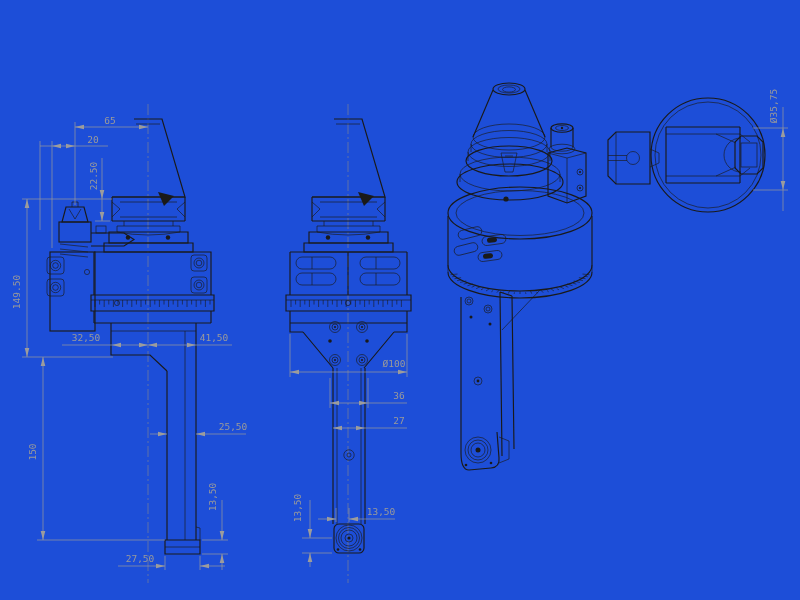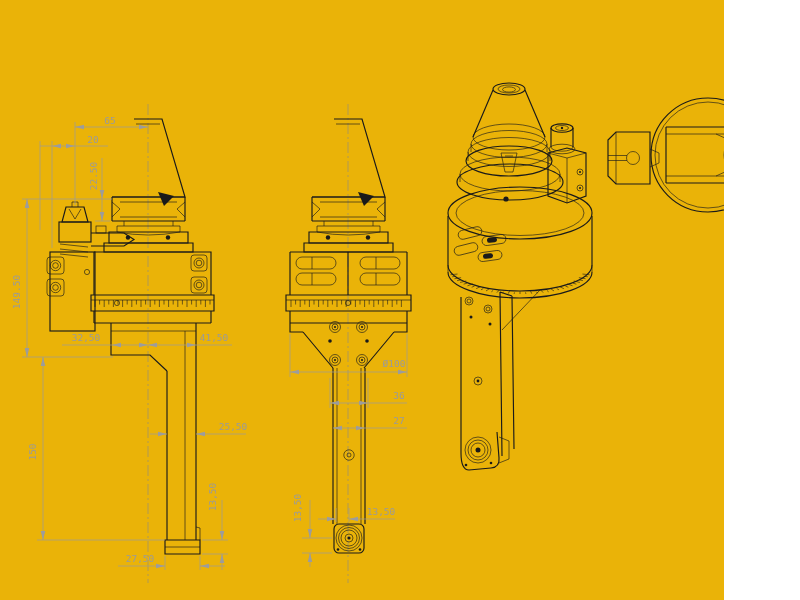--- a/index.html
+++ b/index.html
@@ -1,16 +1,16 @@
 <!DOCTYPE html>
 <html><head>
 <meta charset="utf-8">
 <style>
   html,body{margin:0;padding:0;background:#ffffff;}
-  .canvas{position:relative;width:724px;height:600px;background:#eab308;overflow:hidden;
+  .canvas{position:relative;width:800px;height:600px;background:#1d4ed8;overflow:hidden;
           font-family:"DejaVu Sans Mono", monospace;}
   svg{display:block;}
   .part{stroke:#1a1a1a;fill:none;stroke-width:1.15;}
   .thin{stroke:#1a1a1a;fill:none;stroke-width:0.65;}
   .fillb{fill:#1a1a1a;stroke:none;}
   .dim{stroke:#9c9c9c;fill:none;stroke-width:0.7;}
   .cl{stroke:#8a8a8a;fill:none;stroke-width:0.6;stroke-dasharray:11 3 2 3;}
   .arr{fill:#9c9c9c;stroke:none;}
   text{font-family:"DejaVu Sans Mono", monospace;font-size:9.5px;fill:#9a9a9a;}
   .tk line{stroke:#1a1a1a;stroke-width:0.6;}

